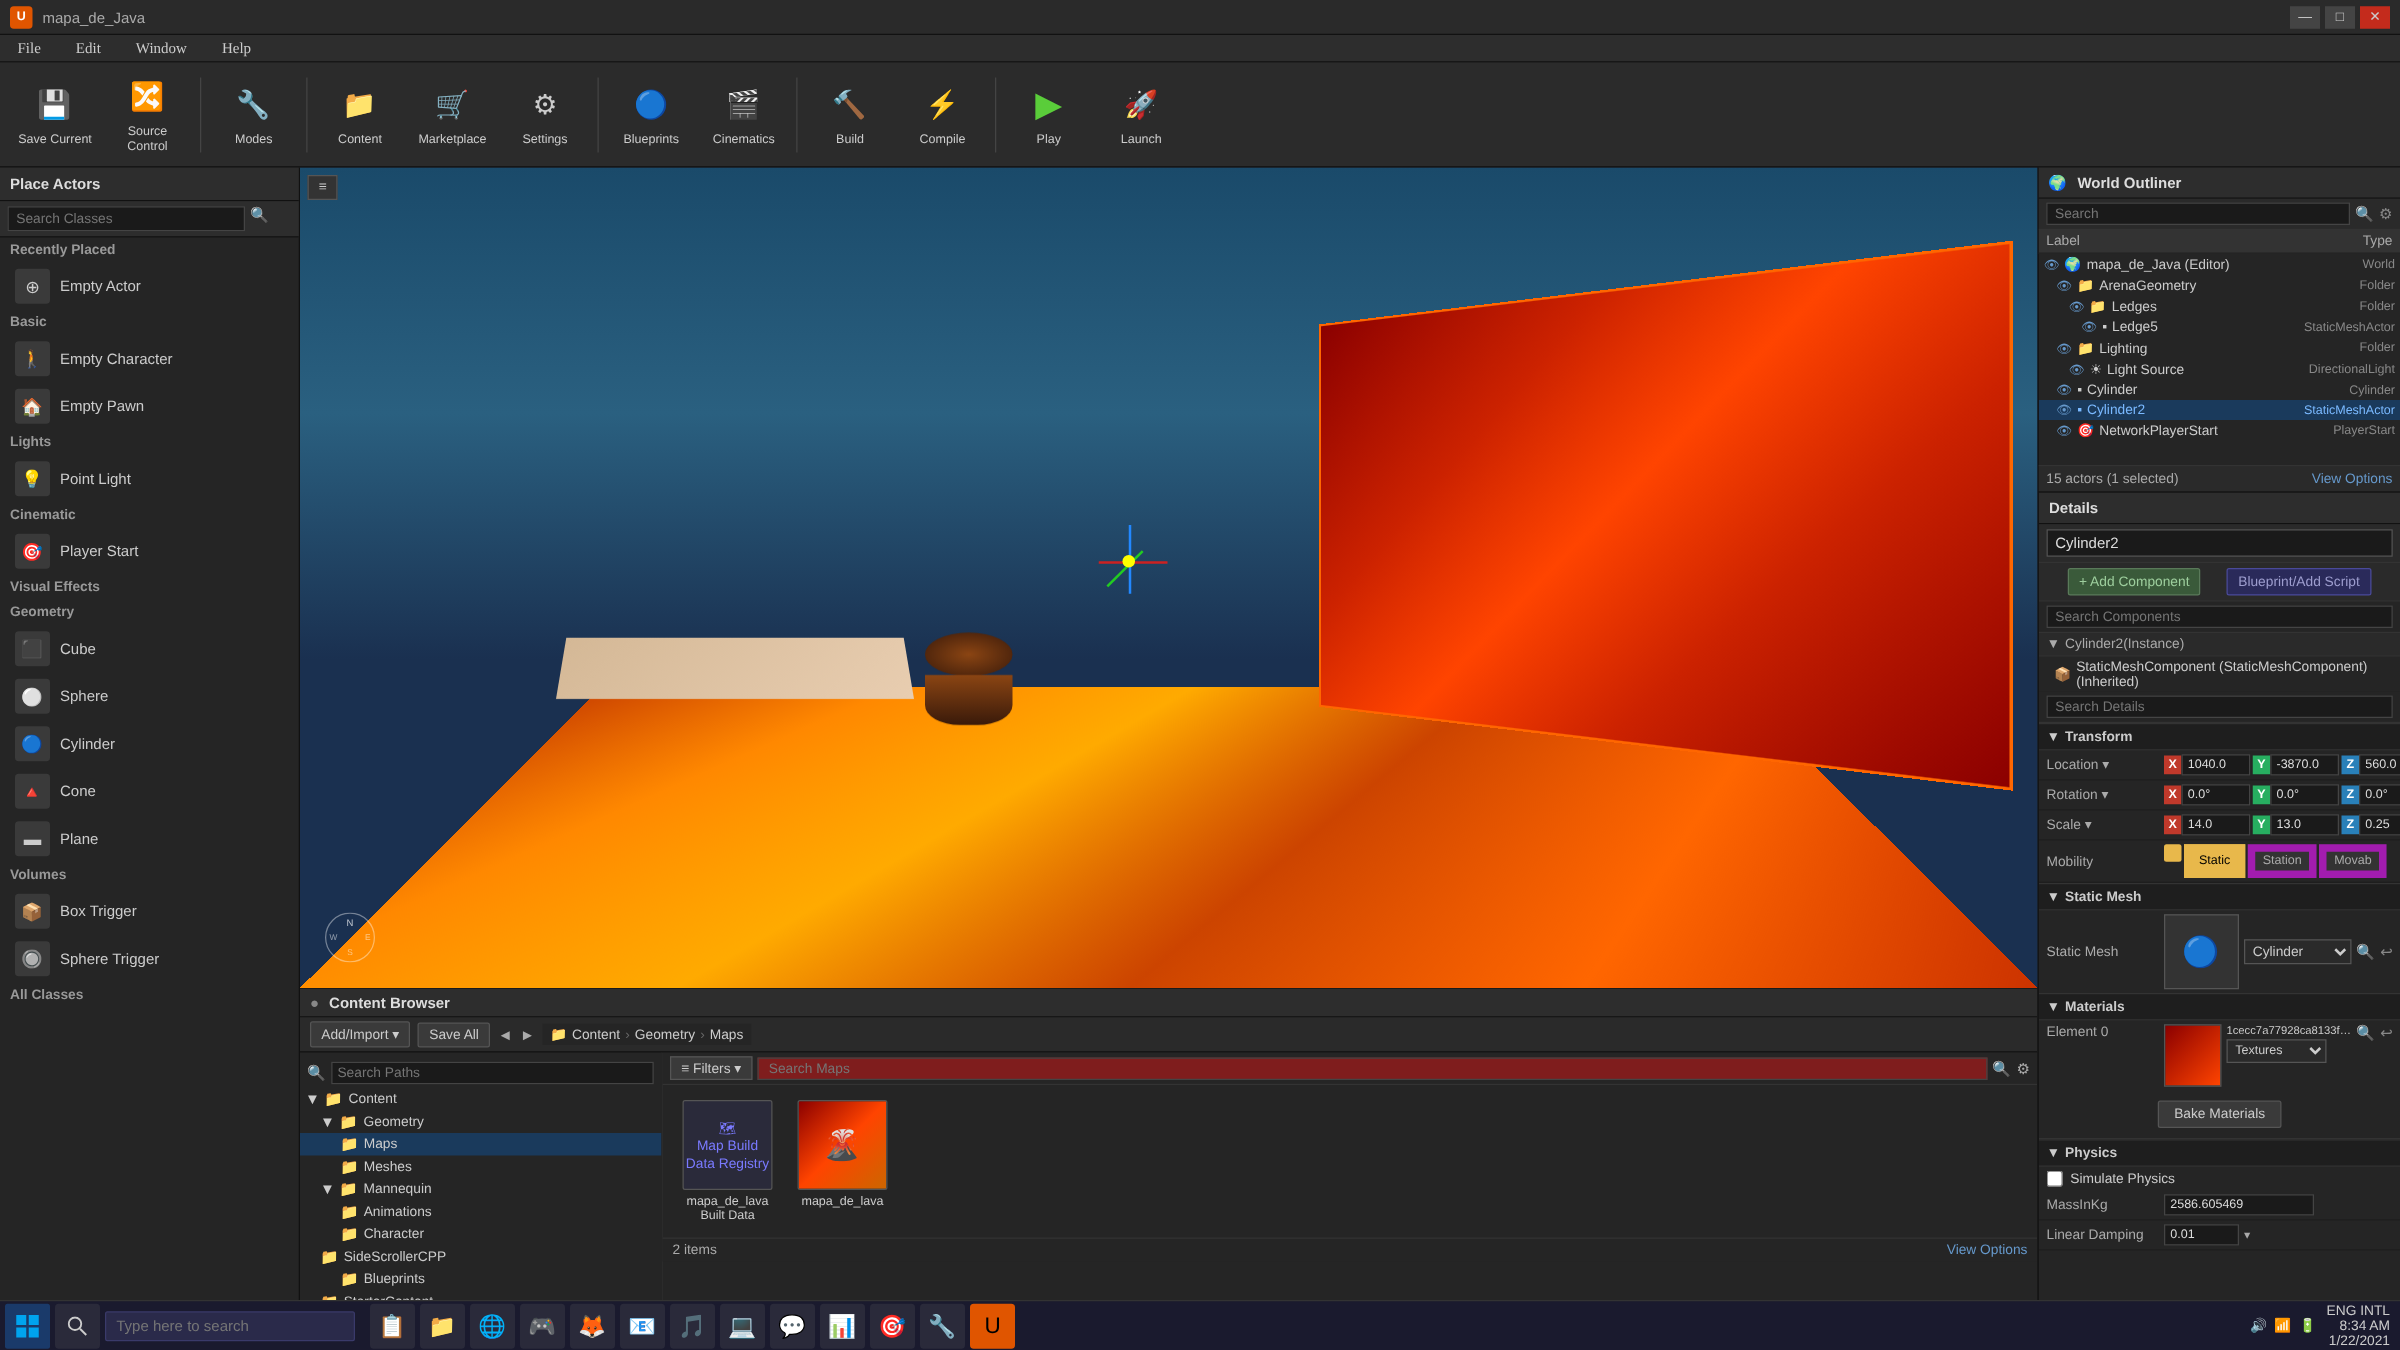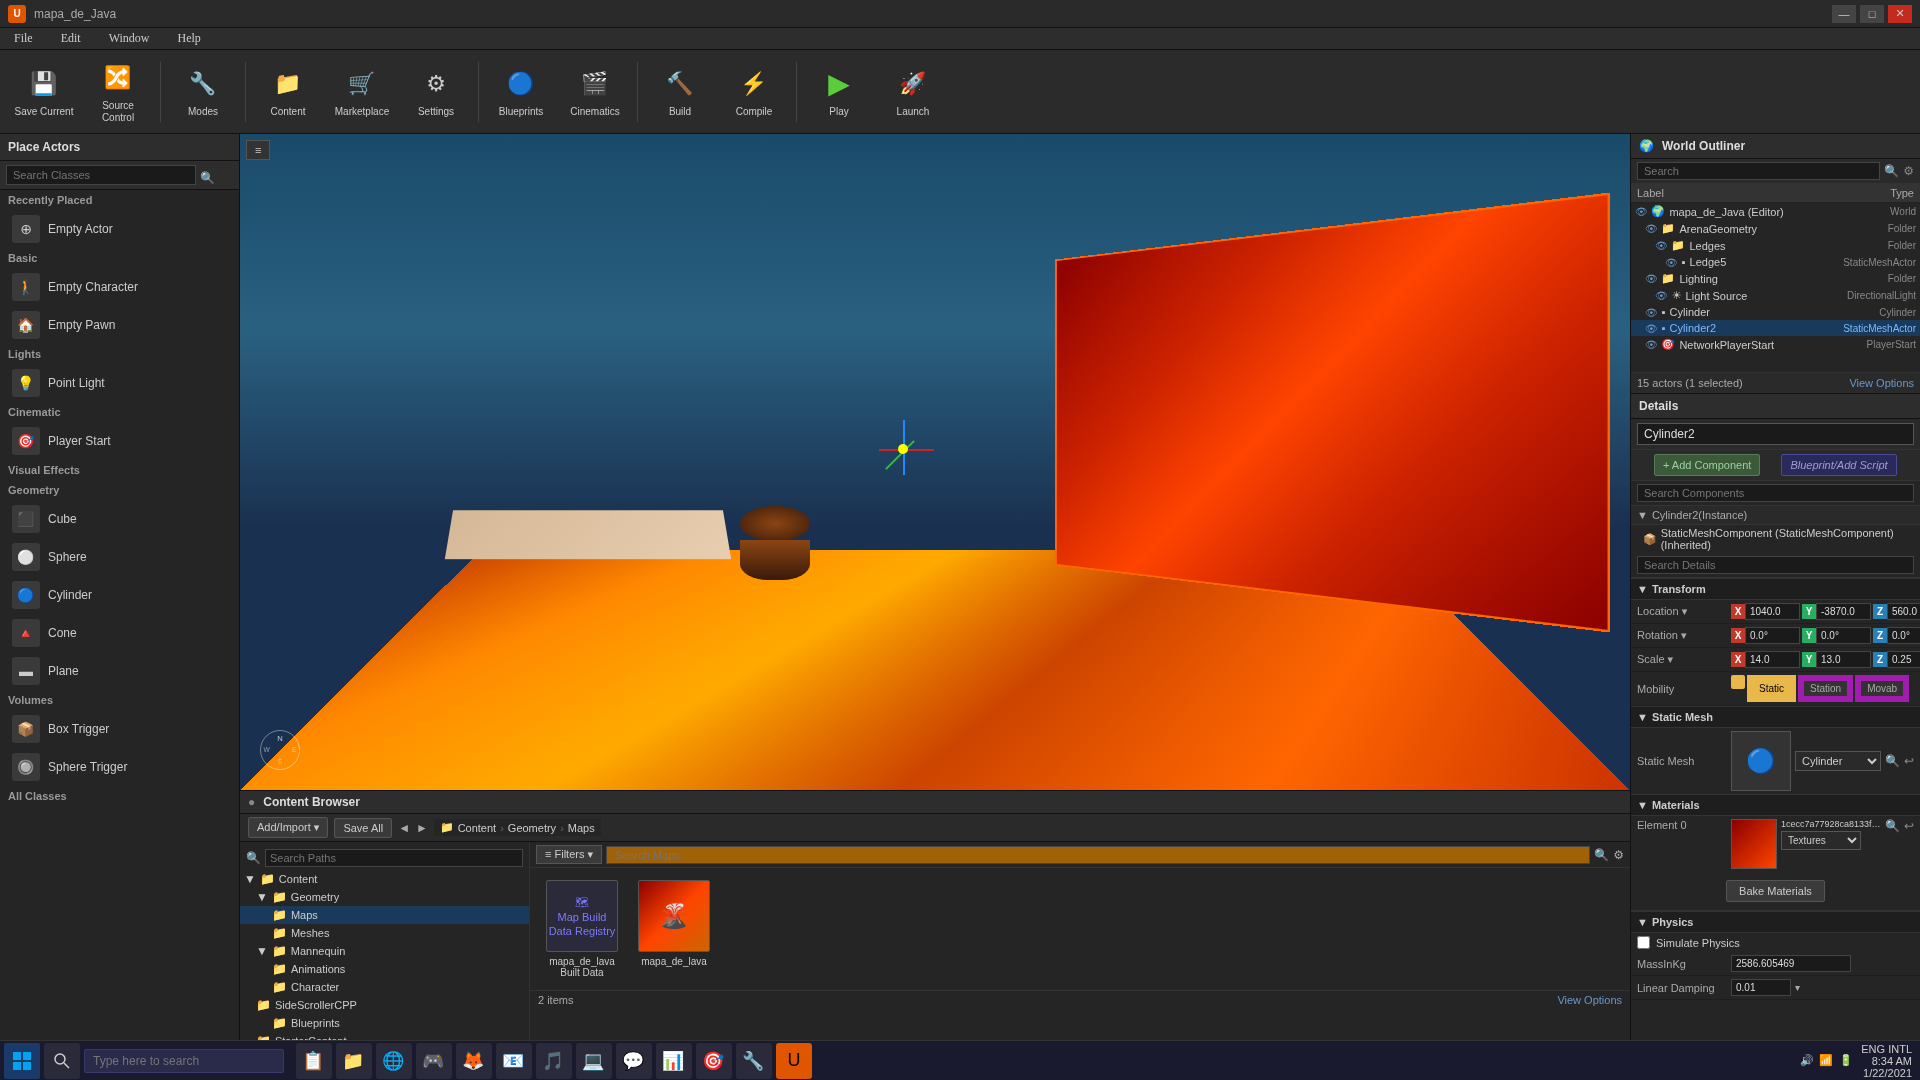--- a/index.html
+++ b/index.html
@@ -132,21 +132,21 @@
       background: #2d2d2d;
       padding: 6px 8px;
       font-size: 12px;
       font-weight: bold;
       color: #ddd;
       border-bottom: 1px solid #111;
     }
     #left-panel .search-bar {
       padding: 4px 6px;
       display: flex;
-      align-items: flex-end;
+      align-items: flex-start;
       gap: 4px;
       background: #2d2d2d;
       border-bottom: 1px solid #111;
     }
     #left-panel .search-bar input {
       background: #1a1a1a;
       border: 1px solid #444;
       color: #ccc;
       padding: 3px 6px;
       font-size: 11px;
@@ -484,21 +484,20 @@
       padding: 4px 8px;
       font-size: 11px;
       cursor: pointer;
       border-radius: 2px;
       display: flex; align-items: center; gap: 4px; margin-left: 17px;
     }
     .dp-btn.blueprint {
       background: #2a2a5a;
       border-color: #4a4a9a;
       color: #9d9dce;
-      font-style: italic;
     }
     #dp-search {
       padding: 3px 6px;
       background: #252525;
       border-bottom: 1px solid #333;
     }
     #dp-search input {
       background: #1a1a1a;
       border: 1px solid #444;
       color: #ccc;
@@ -966,21 +965,21 @@
           </div>
 
         </div>
 
         <div style="flex:1;display:flex;flex-direction:column;">
           <div style="padding:3px 6px;background:#252525;border-bottom:1px solid #333;display:flex;align-items:center;gap:4px;">
             <button class="cb-filters-btn">
               <span>≡</span>
               <span>Filters</span> ▾
             </button>
-            <input type="text" style="background: #a16207; border: 1px solid rgb(68, 68, 68); color: rgb(204, 204, 204); padding: 2px 8px; font-size: 11px; flex: 1 1 0%; outline: none;" placeholder="Search Maps">
+            <input type="text" style="background: #7f1d1d; border: 1px solid rgb(68, 68, 68); color: rgb(204, 204, 204); padding: 2px 8px; font-size: 11px; flex: 1 1 0%; outline: none;" placeholder="Search Maps">
             <span style="cursor:pointer;color:#aaa;">🔍</span>
             <span style="cursor:pointer;color:#aaa;">⚙</span>
           </div>
           <div id="cb-assets">
 
             <div class="asset-item">
               <div class="asset-thumb data-thumb" style="font-size:11px;color:#7a7aff;display:flex;flex-direction:column;align-items:center;justify-content:center;gap:2px;">
                 <span>🗺</span>
                 <span>Map Build</span>
                 <span>Data Registry</span>

